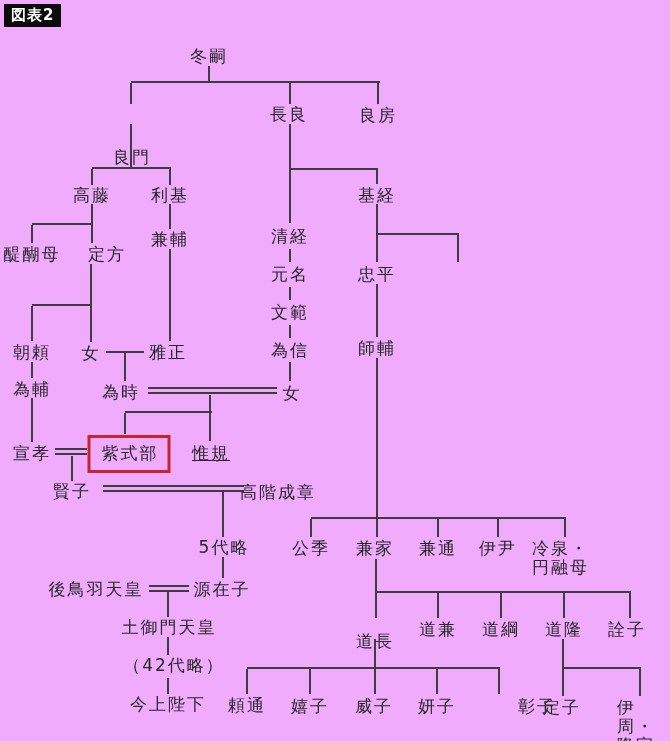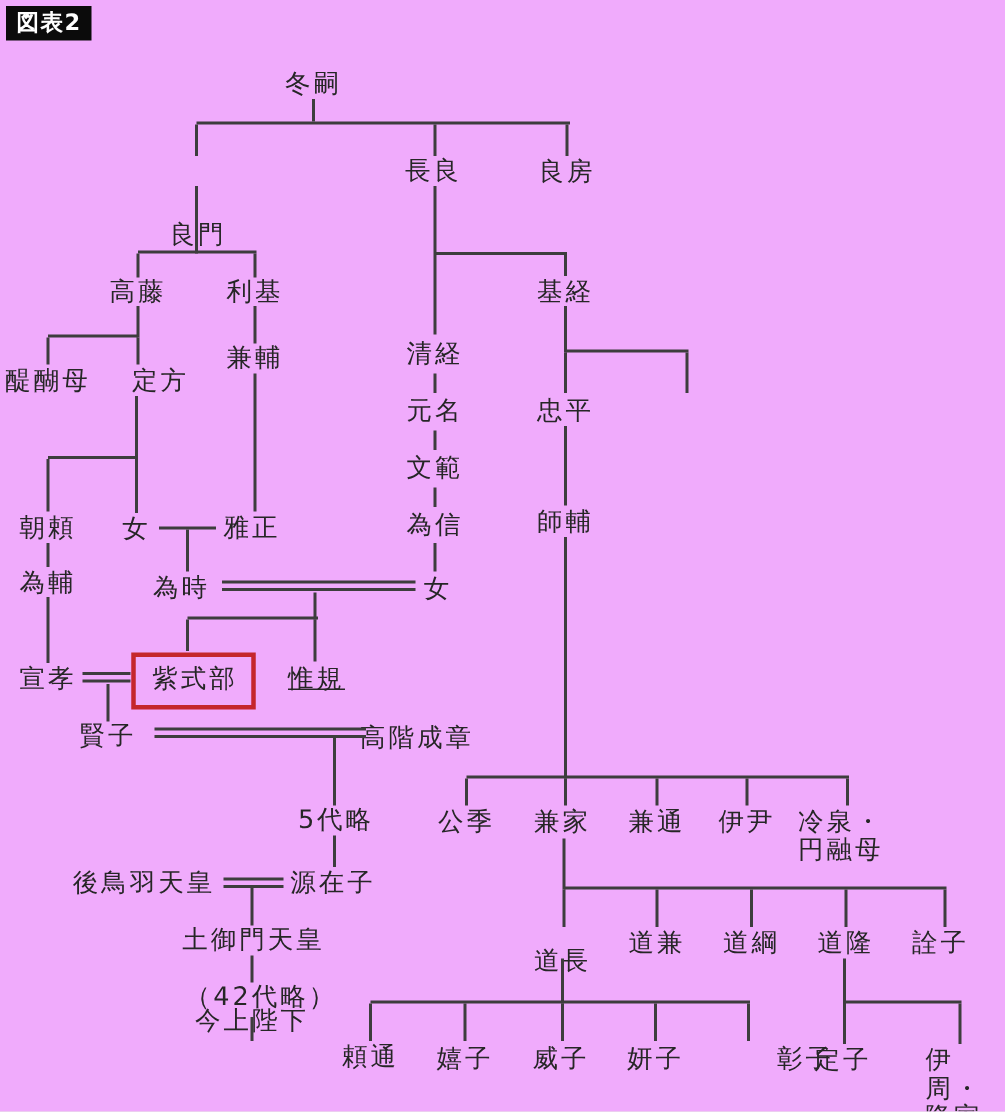--- a/index.html
+++ b/index.html
@@ -71,21 +71,21 @@
 円融母</div>
       <div class="node" style="left: 96px; top: 580px;">後鳥羽天皇</div>
       <div class="node" style="left: 222px; top: 580px;">源在子</div>
       <div class="node" style="left: 375px; top: 620px; margin-top: 12px;">道長</div>
       <div class="node" style="left: 438px; top: 620px;">道兼</div>
       <div class="node" style="left: 501px; top: 620px;">道綱</div>
       <div class="node" style="left: 564px; top: 620px;">道隆</div>
       <div class="node" style="left: 627px; top: 620px;">詮子</div>
       <div class="node" style="left: 169px; top: 618px;">土御門天皇</div>
       <div class="node" style="left: 174px; top: 656px;">（42代略）</div>
-      <div class="node" style="left: 168px; top: 672px;">今上陛下</div>
+      <div class="node" style="left: 168px; top: 695px;">今上陛下</div>
       <div class="node" style="left: 247px; top: 696px;">頼通</div>
       <div class="node" style="left: 310px; top: 697px;">嬉子</div>
       <div class="node" style="left: 374px; top: 697px;">威子</div>
       <div class="node" style="left: 437px; top: 697px;">妍子</div>
       <div class="node" style="left: 520px; top: 697px; margin-left: 17px;">彰子</div>
       <div class="node" style="left: 562px; top: 698px;">定子</div>
       <div class="node left" style="left: 617px; top: 698px;">伊周・
 隆家</div>
       <div class="seg" style="left: 208px; top: 66px; width: 2px; height: 15px;"></div>
       <div class="seg" style="left: 131px; top: 81px; width: 249px; height: 2px;"></div>

